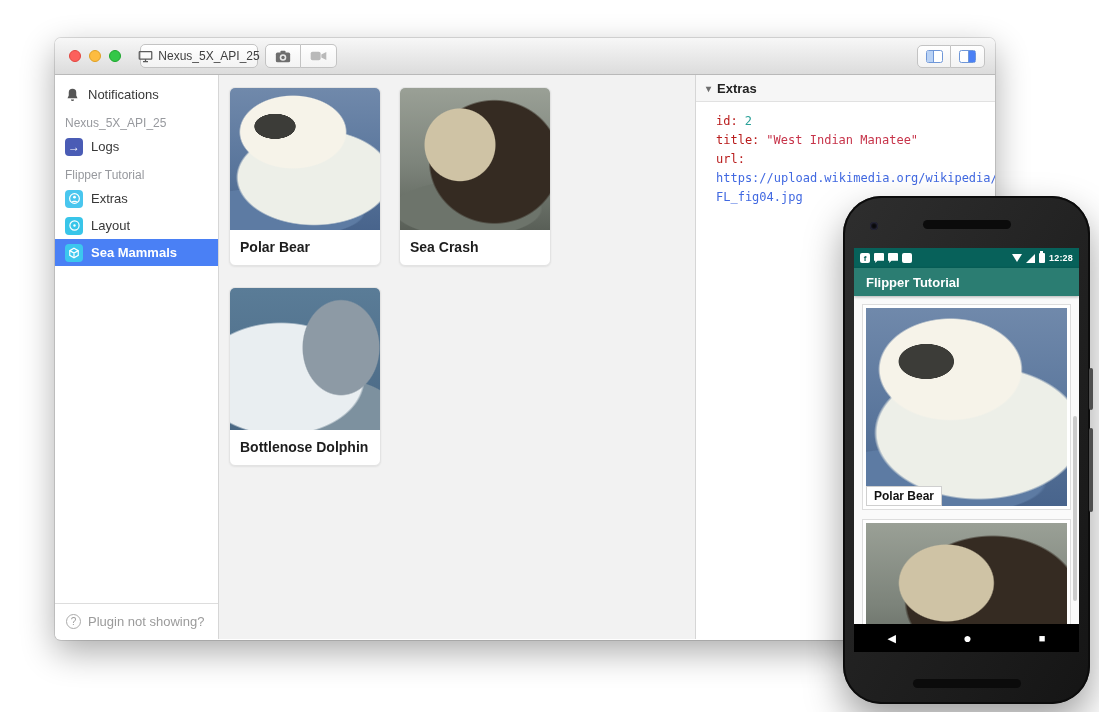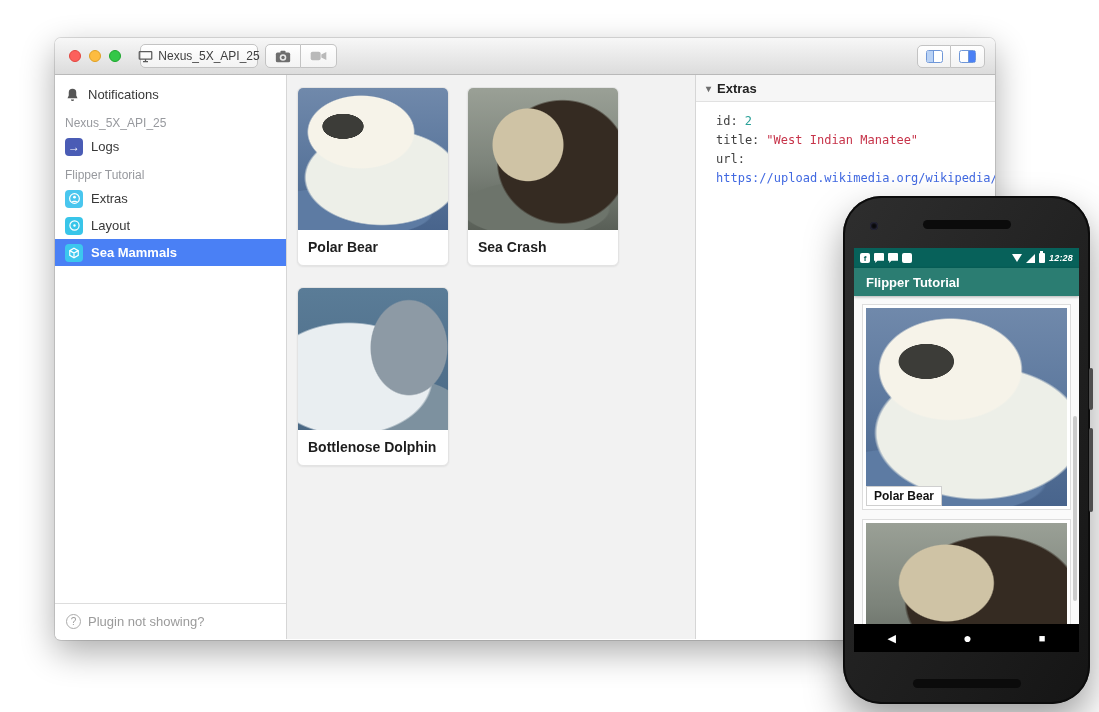--- a/index.html
+++ b/index.html
@@ -34,21 +34,21 @@
   .toggles .tb-btn { width:34px; height:23px; }
   .toggles .tb-btn:first-child { border-radius:5px 0 0 5px; }
   .toggles .tb-btn:last-child  { border-radius:0 5px 5px 0; border-left:none; }
   .pane-ic { width:17px; height:13px; border:1.5px solid #6f97d8; border-radius:2.5px; position:relative; background:#fff; }
   .pane-ic.left::before  { content:""; position:absolute; left:0; top:0; bottom:0; width:6px; background:#b9d2f5; border-right:1.5px solid #6f97d8; }
   .pane-ic.right::before { content:""; position:absolute; right:0; top:0; bottom:0; width:6px; background:#4a80f5; border-left:1.5px solid #6f97d8; }
 
   .wbody { display:flex; height:564px; }
 
   
-  .sidebar { position:relative; width:232px; background:#fff; border-right:1px solid #d6d6d6; padding-top:6px; }
+  .sidebar { position:relative; width:164px; background:#fff; border-right:1px solid #d6d6d6; padding-top:6px; }
   .side-item { display:flex; align-items:center; gap:8px; padding:4px 10px; height:27px;
                font-size:13px; color:#383838; cursor:default; }
   .side-item .badge { width:18px; height:18px; border-radius:4px; display:flex; align-items:center; justify-content:center; flex:0 0 18px; }
   .side-header { font-size:12px; color:#97999e; padding:8px 10px 3px; }
   .side-item.selected { background:#4a80f5; color:#ffffff; font-weight:bold; }
   .side-footer { position:absolute; left:0; right:0; bottom:0; height:36px; border-top:1px solid #ddd;
                  display:flex; align-items:center; gap:7px; padding:0 11px; color:#9b9b9b; font-size:13px; }
   .help-circle { width:15px; height:15px; border:1px solid #ababab; border-radius:50%;
                  display:inline-flex; align-items:center; justify-content:center;
                  font-size:10px; color:#9b9b9b; }
@@ -87,21 +87,21 @@
       linear-gradient(180deg,#5a7c97 0%,#4a6884 100%); }
 
   
   .extras { width:300px; background:#fff; border-left:1px solid #d6d6d6; }
   .extras-header { height:27px; background:#f6f6f6; border-bottom:1px solid #e1e1e1;
                    display:flex; align-items:center; gap:6px; padding:0 10px;
                    font-size:13px; font-weight:bold; color:#222; }
   .extras-header .tri { font-size:10px; color:#6e6e6e; }
   .code { padding:10px 0 0 20px; font-family:"DejaVu Sans Mono", monospace; font-size:12px; line-height:19px; }
   .code .line { white-space:nowrap; overflow:hidden; }
-  .code .k   { color:#404040; }
+  .code .k   { color:#b91c1c; }
   .code .num { color:#2aa198; margin-left:7px; }
   .code .str { color:#c7344a; margin-left:7px; }
   .code .url { color:#4169e1; }
 
   
   .phone { position:absolute; left:843px; top:196px; width:247px; height:508px; z-index:10;
            background:linear-gradient(120deg,#2e2e2e,#1f1f1f 60%,#151515);
            border-radius:38px; box-shadow:0 18px 38px rgba(0,0,0,.38), inset 0 0 0 2px #0c0c0c; }
   .p-cam { position:absolute; left:27px; top:26px; width:8px; height:8px; border-radius:50%;
            background:#0a0a0a; box-shadow:inset 0 0 2px 1px #2c2c44; }
@@ -118,21 +118,21 @@
   .p-status { height:20px; background:#07615a; color:#fff; display:flex; align-items:center;
               padding:0 6px; gap:4px; font-size:9px; }
   .p-status .spacer { flex:1; }
   .st-sq { width:10px; height:10px; border-radius:2px; background:#fff; display:inline-flex;
            align-items:center; justify-content:center; font-size:8px; font-weight:bold; color:#07615a; }
   .st-chat { clip-path:polygon(0 0,100% 0,100% 78%,35% 78%,12% 100%,12% 78%,0 78%); border-radius:1px; }
   .st-wifi { width:0; height:0; border-left:5px solid transparent; border-right:5px solid transparent; border-top:8px solid #fff; }
   .st-sig  { width:0; height:0; border-left:9px solid transparent; border-bottom:9px solid #fff; }
   .st-batt { width:6px; height:10px; background:#fff; border-radius:1px; position:relative; }
   .st-batt::before { content:""; position:absolute; top:-2px; left:1.5px; width:3px; height:2px; background:#fff; }
-  .p-time { font-weight:bold; letter-spacing:.2px;font-style:italic; }
+  .p-time { font-weight:bold; letter-spacing:.2px; }
 
   .p-appbar { height:28px; background:#2b7d72; color:#fff; font-size:13px; font-weight:bold;
               display:flex; align-items:center; padding:0 12px; box-shadow:0 1px 3px rgba(0,0,0,.3); }
   .p-content { flex:1; padding:8px; overflow:hidden; position:relative; }
   .p-card { background:#fff; border:1px solid #ddd; padding:3px; position:relative; }
   .p-card + .p-card { margin-top:9px; }
   .p-img1 { height:198px; }
   .p-img2 { height:150px; }
   .p-label { position:absolute; left:3px; bottom:3px; background:#fff; border:1px solid #cfcfcf;
              font-size:12px; font-weight:bold; color:#111; padding:2px 7px; }
@@ -293,20 +293,23 @@
           </div>
           <div class="line">
             <span class="k">title:</span><span class="str">"West Indian Manatee"</span>
           </div>
           <div class="line">
             <span class="k">url:</span>
           </div>
           <div class="line">
             <span class="url">https://upload.wikimedia.org/wikipedia/com</span>
           </div>
+          <div class="line">
+            <span class="url">FL_fig04.jpg</span>
+          </div>
         </div>
       </aside>
     </div>
   </div>
 
   <div class="phone">
     <span class="p-cam"></span>
     <span class="p-speaker-top"></span>
     <span class="p-sidebtn p-power"></span>
     <span class="p-sidebtn p-volume"></span>

